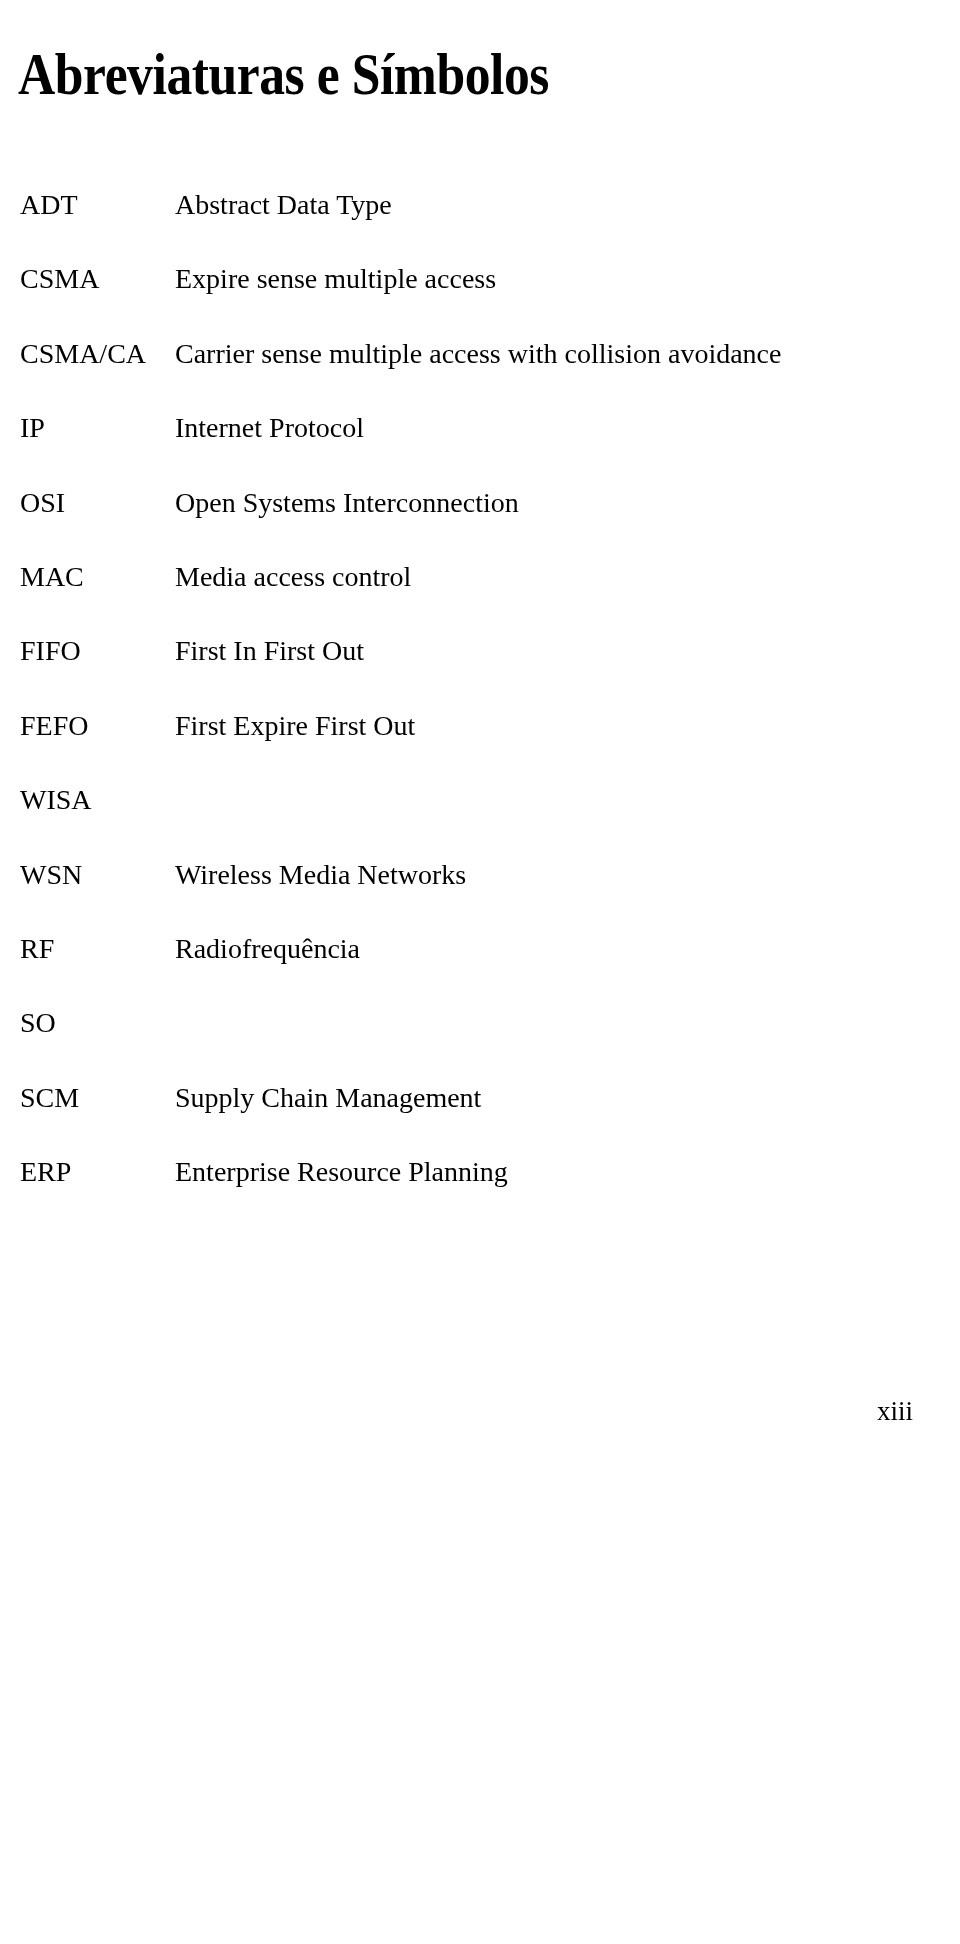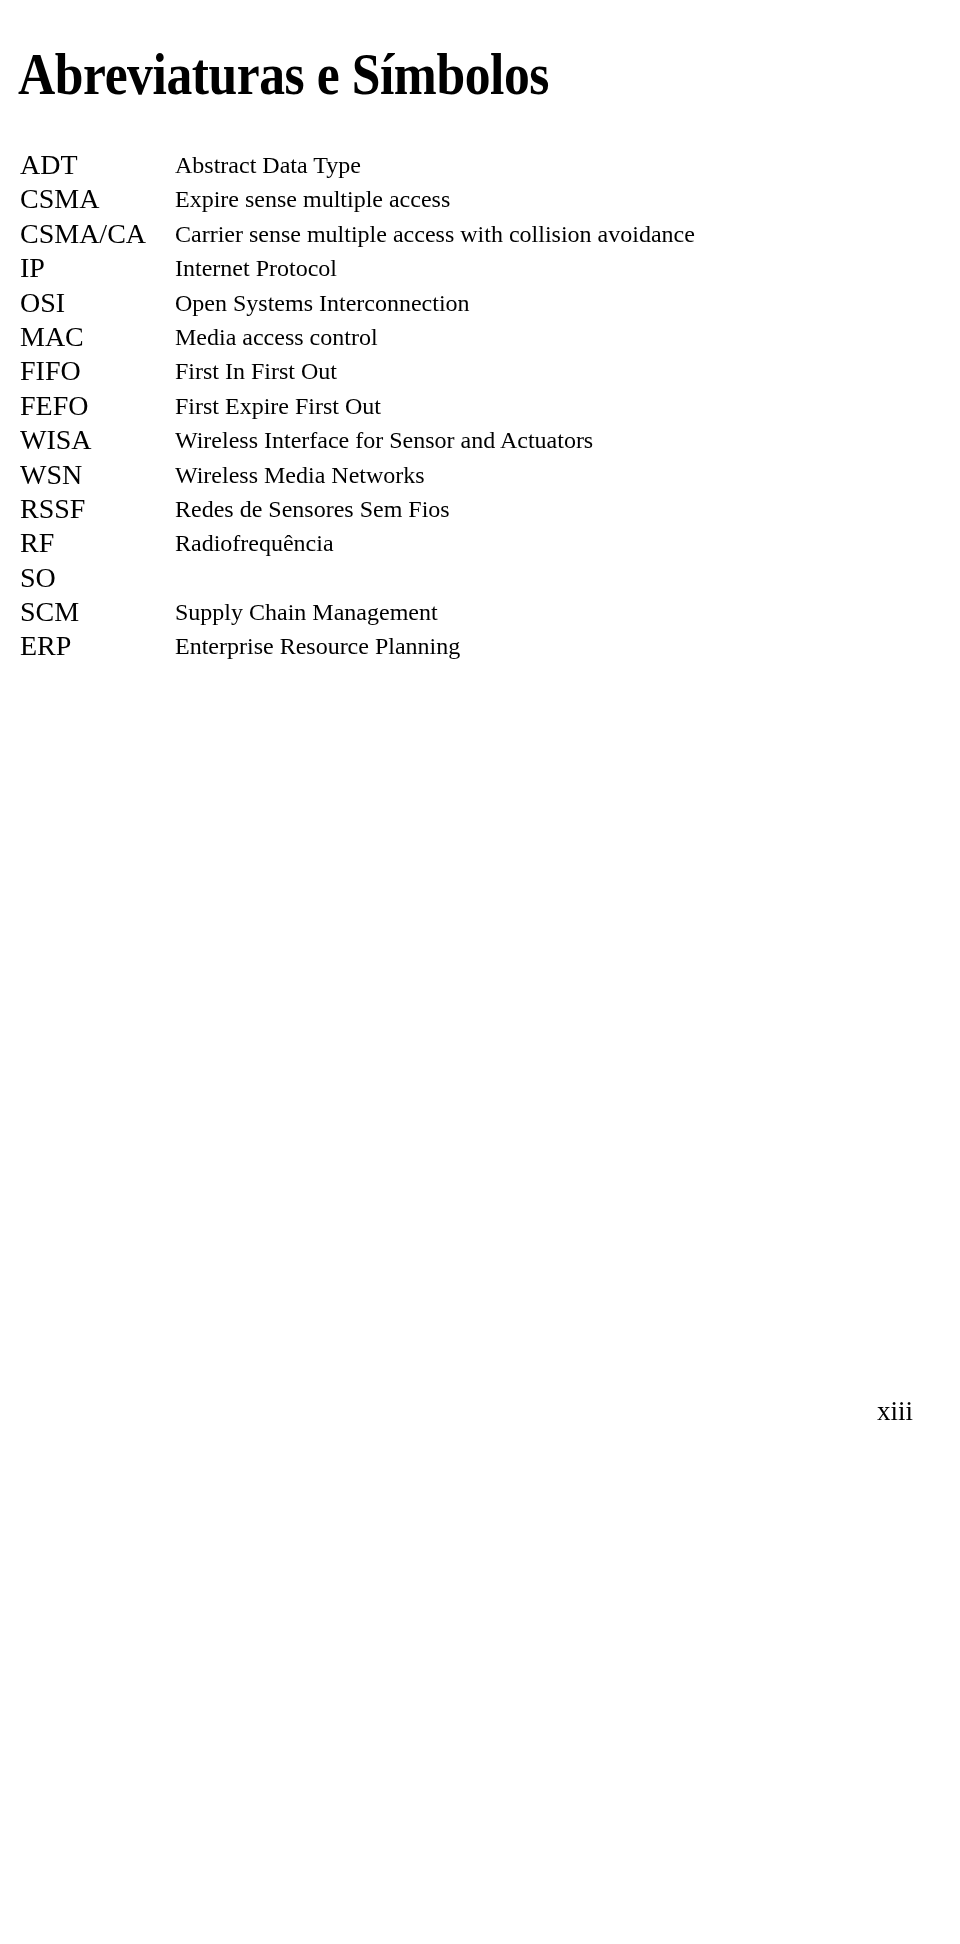--- a/index.html
+++ b/index.html
@@ -44,33 +44,34 @@
     position: absolute;
     left: 20px;
     top: 148px;
     width: 900px;
   }
 
   .abbrev-row {
     display: flex;
     align-items: flex-start;
     height: 34.4px;
+    margin-top: 40px;
   }
 
   .abbrev-term {
     flex: 0 0 155px;
     font-size: 28px;
     line-height: 34.4px;
     white-space: nowrap;
     letter-spacing: 0px;
   }
 
   .abbrev-def {
     flex: 1 1 auto;
-    font-size: 24px;
+    font-size: 28px;
     line-height: 34.4px;
     white-space: nowrap;
     letter-spacing: 0px;
   }
 
   
   .page-number {
     position: absolute;
     right: 47px;
     bottom: 22px;
@@ -114,29 +115,24 @@
       <div class="abbrev-row">
         <div class="abbrev-term">FIFO</div>
         <div class="abbrev-def">First In First Out</div>
       </div>
       <div class="abbrev-row">
         <div class="abbrev-term">FEFO</div>
         <div class="abbrev-def">First Expire First Out</div>
       </div>
       <div class="abbrev-row">
         <div class="abbrev-term">WISA</div>
-        <div class="abbrev-def">Wireless Interface for Sensor and Actuators</div>
       </div>
       <div class="abbrev-row">
         <div class="abbrev-term">WSN</div>
         <div class="abbrev-def">Wireless Media Networks</div>
-      </div>
-      <div class="abbrev-row">
-        <div class="abbrev-term">RSSF</div>
-        <div class="abbrev-def">Redes de Sensores Sem Fios</div>
       </div>
       <div class="abbrev-row">
         <div class="abbrev-term">RF</div>
         <div class="abbrev-def">Radiofrequência</div>
       </div>
       <div class="abbrev-row">
         <div class="abbrev-term">SO</div>
       </div>
       <div class="abbrev-row">
         <div class="abbrev-term">SCM</div>

